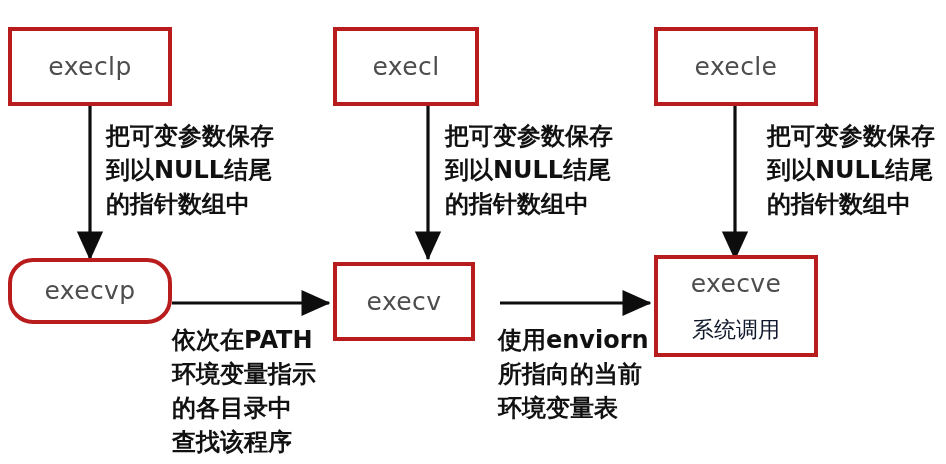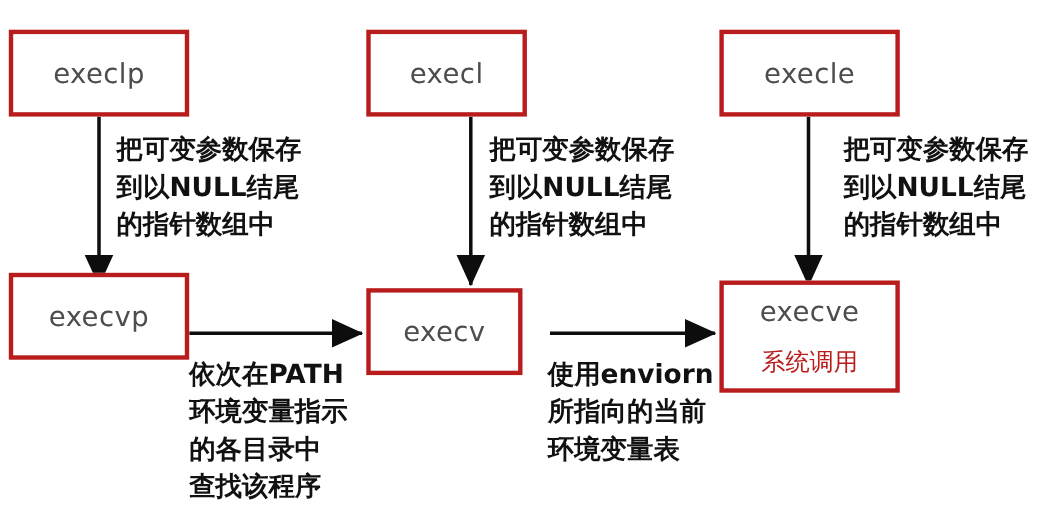--- a/index.html
+++ b/index.html
@@ -30,21 +30,21 @@
     line-height: 1.18;
   }
   .node .fn-label {
     font-size: 25px;
     letter-spacing: 0.4px;
     color: #4d4d4d;
     white-space: nowrap;
   }
   .node .sub-label {
     font-size: 22px;
-    color: #b91c1c;
+    color: #0f172a;
     white-space: nowrap;
     margin-top: 18px;
   }
   .note {
     position: absolute;
     font-size: 24px;
     line-height: 1.42;
     color: #111111;
     white-space: pre;
     font-weight: 700;
@@ -87,21 +87,21 @@
   </div>
 
   <div class="node" style="left:333px; top:27px; width:146px; height:79px;">
     <span class="fn-label">execl</span>
   </div>
 
   <div class="node" style="left:654px; top:27px; width:164px; height:79px;">
     <span class="fn-label">execle</span>
   </div>
 
-  <div class="node" style="left:8px; top:248px; width:164px; height:79px;">
+  <div class="node" style="left:8px; top:258px; width:164px; height:66px;border-radius:25px;">
     <span class="fn-label">execvp</span>
   </div>
 
   <div class="node" style="left:333px; top:262px; width:142px; height:79px;">
     <span class="fn-label">execv</span>
   </div>
 
   <div class="node" style="left:654px; top:255px; width:164px; height:102px;">
     <span class="fn-label">execve</span>
     <span class="sub-label">系统调用</span>

